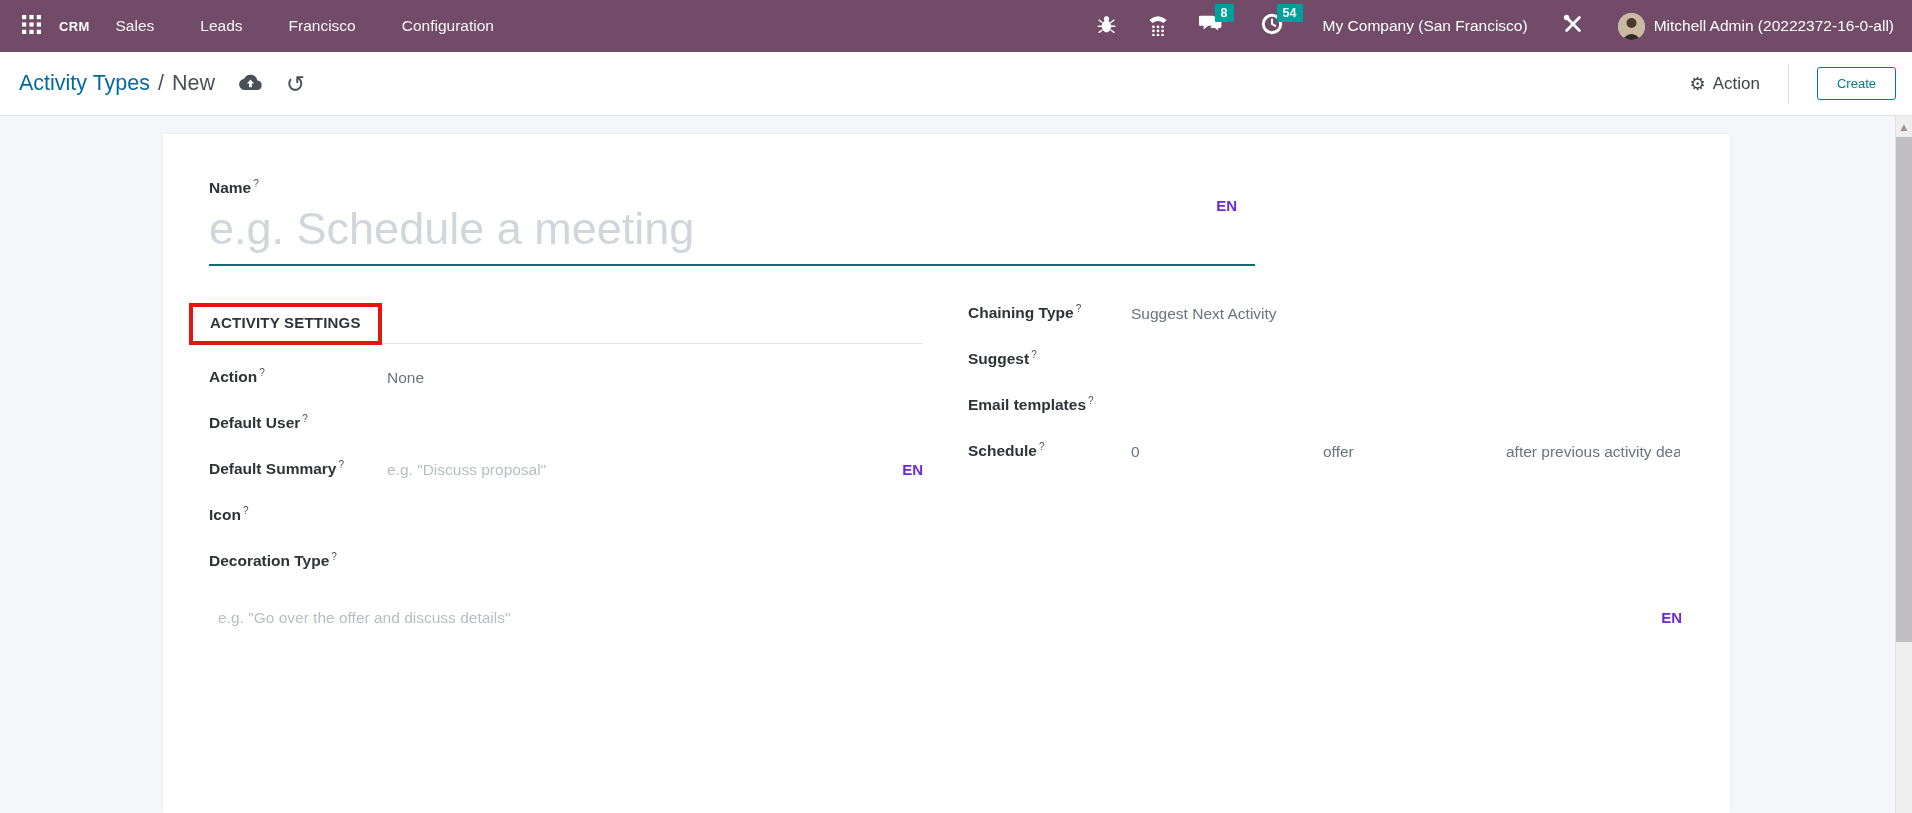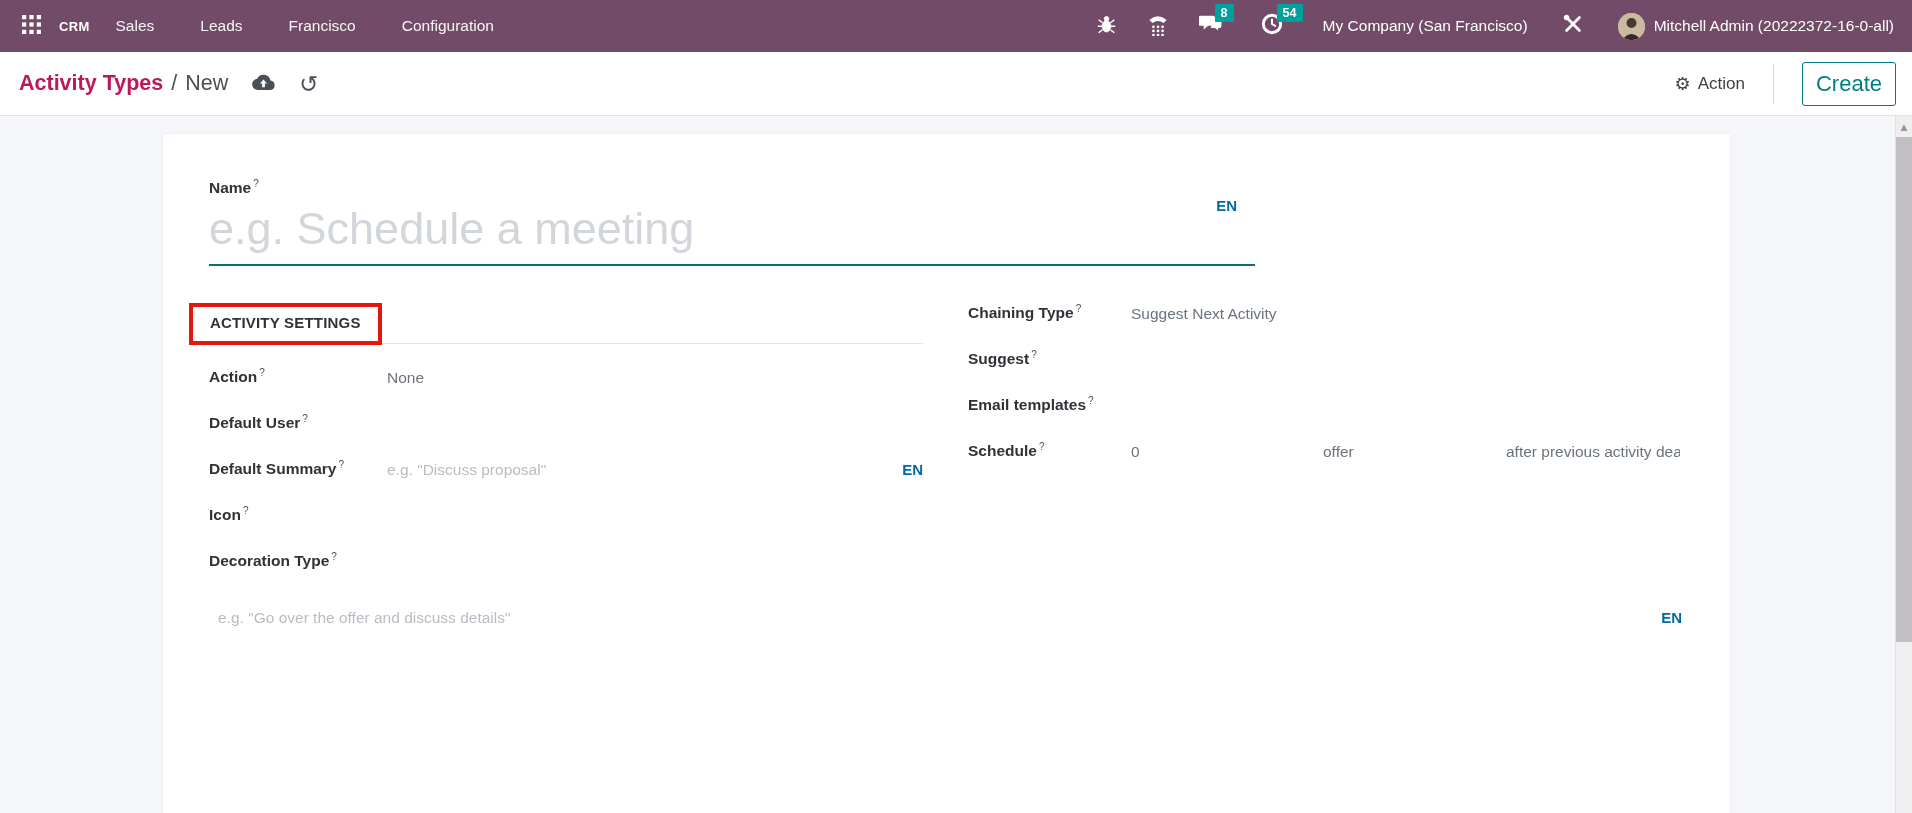--- a/index.html
+++ b/index.html
@@ -33,53 +33,53 @@
     background:#c9b9a6; display:block;
   }
   .tb-user { font-size:15.5px; margin-left:9px; cursor:pointer; white-space:nowrap; }
 
   
   .control-panel {
     height:64px; background:#fff; display:flex; align-items:center;
     padding:0 16px 0 19px; border-bottom:1px solid #e3e3e5;
   }
   .breadcrumb { font-size:21.5px; display:flex; align-items:center; }
-  .bc-parent { color:#be185d; cursor:pointer;font-weight:bold; }
+  .bc-parent { color:#0369a1; cursor:pointer; }
   .bc-sep { color:#4c4f54; margin:0 8px; }
   .bc-current { color:#4c4f54; }
   .cp-icon { margin-left:24px; cursor:pointer; display:flex; align-items:center; color:#495057; }
   .undo-glyph { font-size:23px; line-height:20px; color:#495057; font-family:"DejaVu Sans", sans-serif; }
   .cp-right { margin-left:auto; display:flex; align-items:center; }
   .action-menu { display:flex; align-items:center; font-size:17px; color:#3e4348; cursor:pointer; }
   .gear-glyph { font-size:18px; margin-right:7px; font-family:"DejaVu Sans", sans-serif; }
   .cp-divider { width:1px; height:40px; background:#d9dbde; margin:0 28px; }
   .create-btn {
-    background:#fff; border:1px solid #017E84; color:#017E84; font-size:22px;
-    padding:8px 13px; border-radius:3px; cursor:pointer; font-family:inherit;
+    background:#fff; border:1px solid #017E84; color:#017E84; font-size:13px;
+    padding:8px 19px; border-radius:3px; cursor:pointer; font-family:inherit;
   }
 
   
   .content { position:relative; height:697px; background:#f4f6f9; overflow:hidden; }
   .sheet {
     position:absolute; left:163px; top:18px; width:1567px; bottom:0;
     background:#fff; box-shadow:0 0 3px rgba(0,0,0,.06);
     padding:44px 46px 0 46px;
   }
 
   .field-label { font-weight:700; font-size:15.5px; color:#2f3338; }
   .sup-q { font-size:10px; color:#4c5158; vertical-align:super; margin-left:2px; font-weight:400; }
 
   .name-block { position:relative; width:1046px; }
   .name-input {
     display:block; width:100%; border:none; outline:none; margin-top:6px;
     border-bottom:2px solid #0e6d72; font-family:inherit;
     font-size:45px; color:#33373d; padding:0 0 9px 0; background:transparent;
   }
   .name-input::placeholder { color:#d2d6db; }
-  .lang-badge { color:#0369a1; font-weight:700; font-size:15px; cursor:pointer; }
+  .lang-badge { color:#6d28d9; font-weight:700; font-size:15px; cursor:pointer; }
   .name-lang { position:absolute; right:18px; top:-6px; }
 
   .sections { display:flex; margin-top:37px; }
   .col-left { width:714px; flex:none; margin-right:45px; }
   .col-right { width:712px; flex:none; }
 
   .section-head { position:relative; height:47px; margin-bottom:17px; }
   .section-rule { position:absolute; left:0; right:0; bottom:6px; border-top:1px solid #e3e5e9; }
   .red-box {
     position:absolute; left:-20px; top:0; border:4px solid #e3170e;

